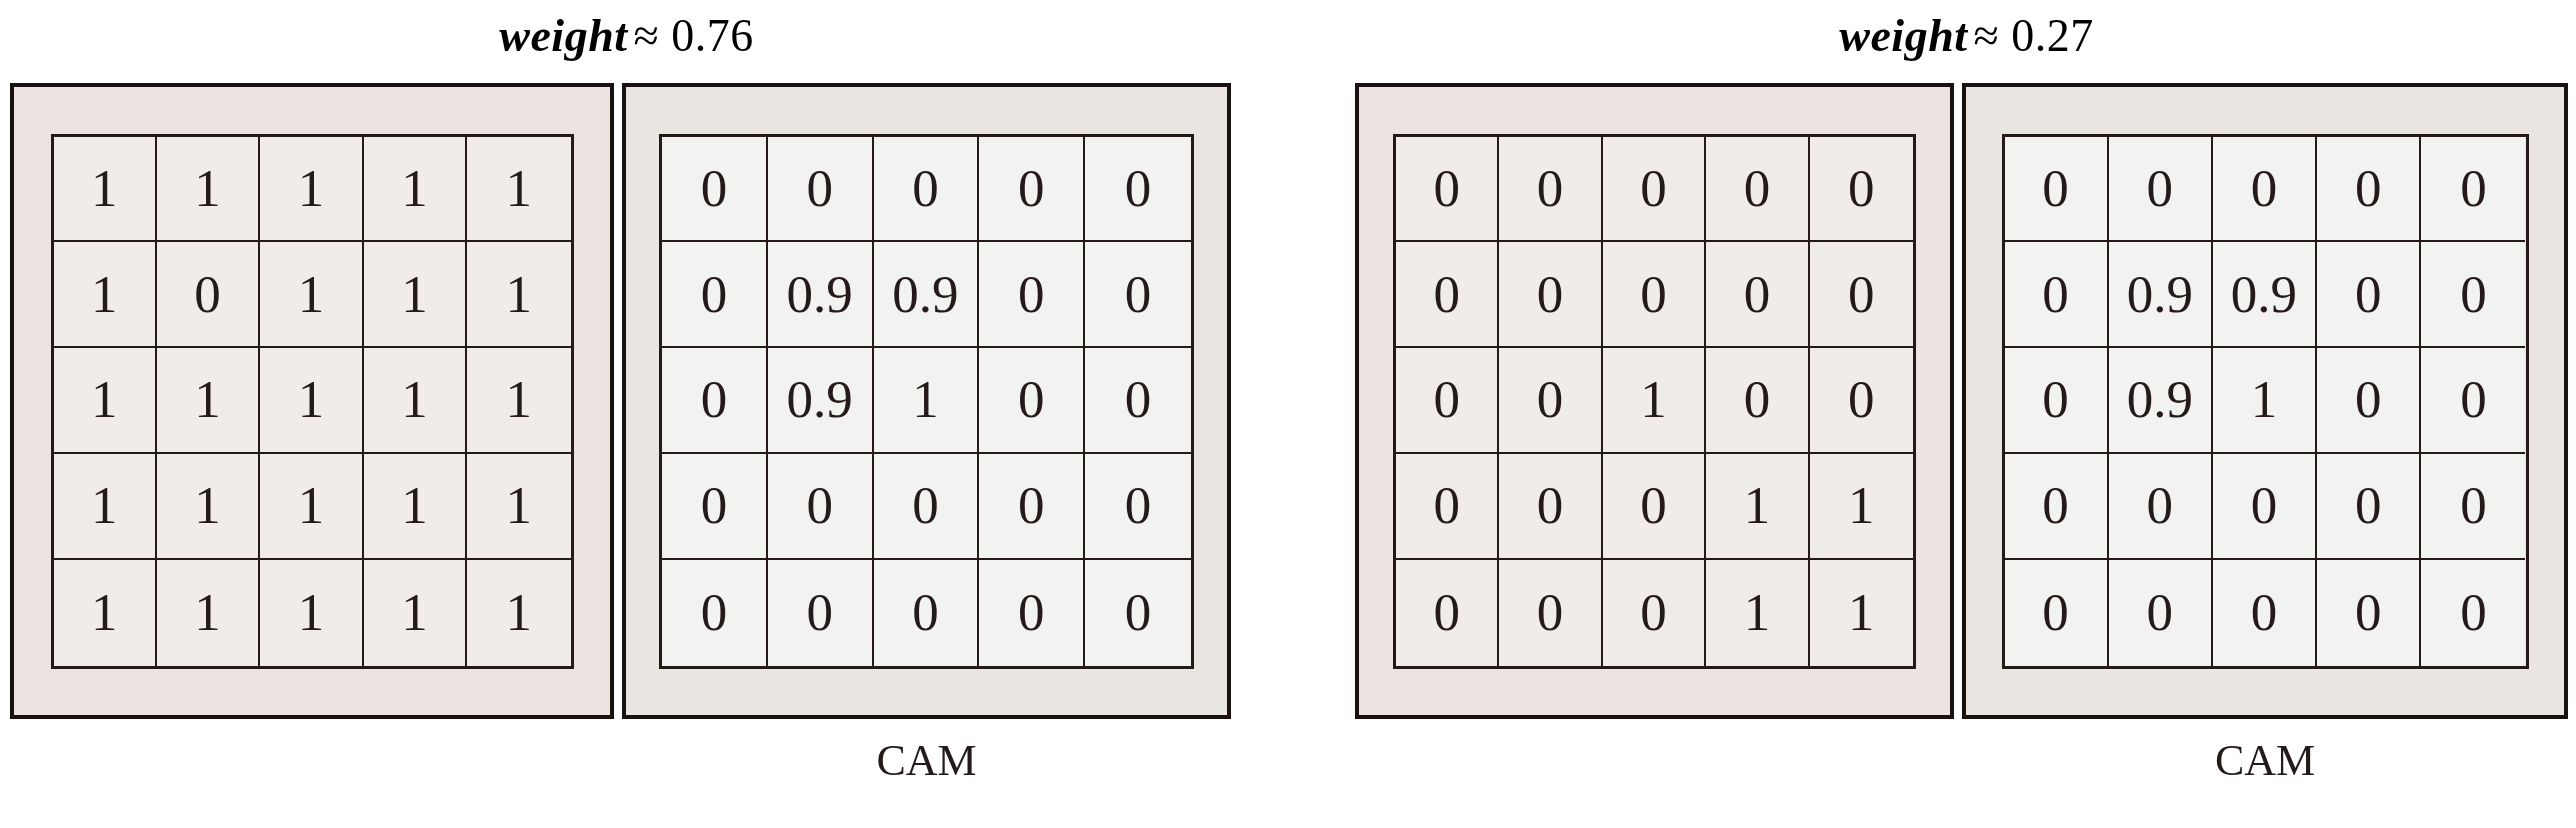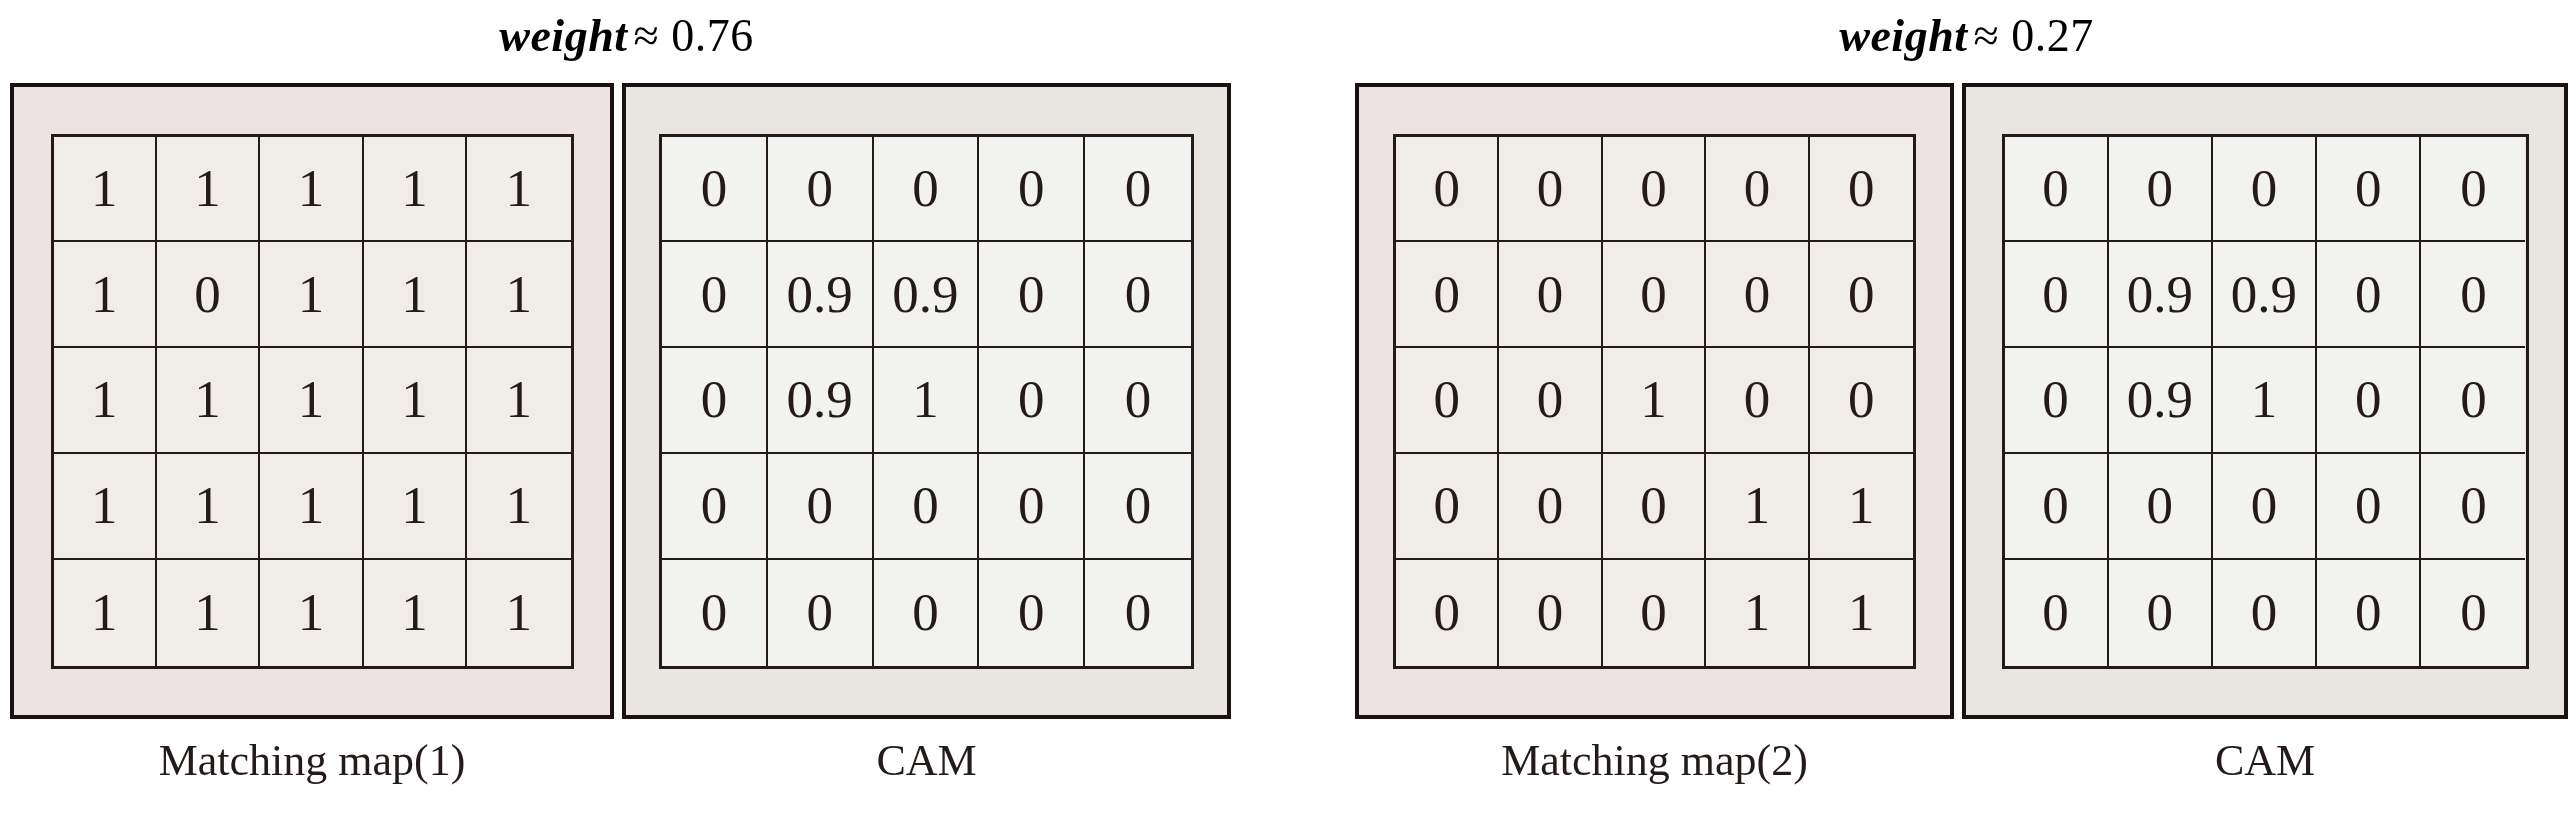--- a/index.html
+++ b/index.html
@@ -156,21 +156,20 @@
           <div class="cell">1</div>
           <div class="cell">1</div>
           <div class="cell">1</div>
           <div class="cell">1</div>
           <div class="cell">1</div>
           <div class="cell">1</div>
           <div class="cell">1</div>
           <div class="cell">1</div>
         </div>
       </div>
-      <div class="panel-caption">Matching map(1)</div>
     </div>
 
     <div class="panel-wrap cam">
       <div class="panel cam-panel">
         <div class="grid">
           <div class="cell">0</div>
           <div class="cell">0</div>
           <div class="cell">0</div>
           <div class="cell">0</div>
           <div class="cell">0</div>
@@ -233,21 +232,20 @@
           <div class="cell">0</div>
           <div class="cell">1</div>
           <div class="cell">1</div>
           <div class="cell">0</div>
           <div class="cell">0</div>
           <div class="cell">0</div>
           <div class="cell">1</div>
           <div class="cell">1</div>
         </div>
       </div>
-      <div class="panel-caption">Matching map(2)</div>
     </div>
 
     <div class="panel-wrap cam">
       <div class="panel cam-panel">
         <div class="grid">
           <div class="cell">0</div>
           <div class="cell">0</div>
           <div class="cell">0</div>
           <div class="cell">0</div>
           <div class="cell">0</div>

